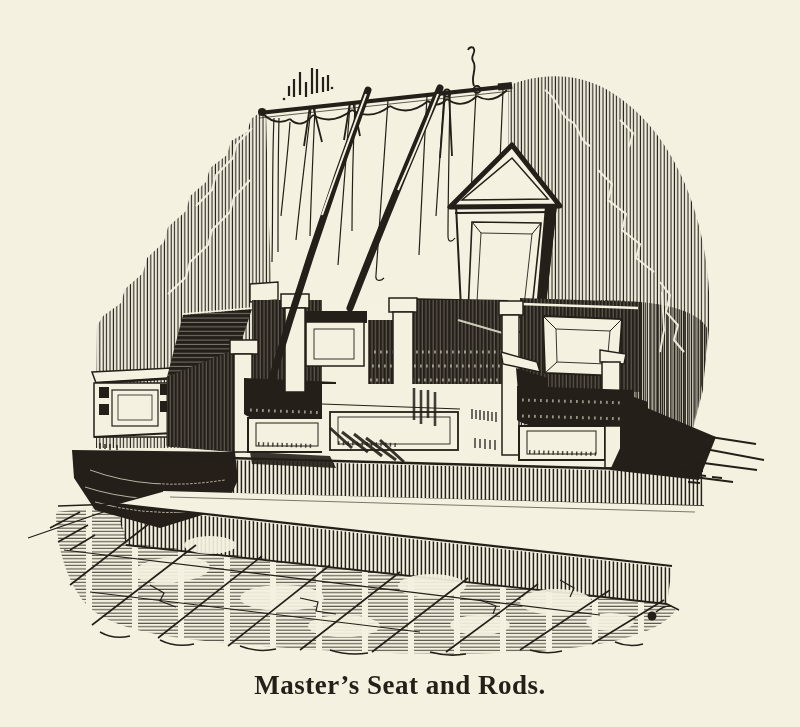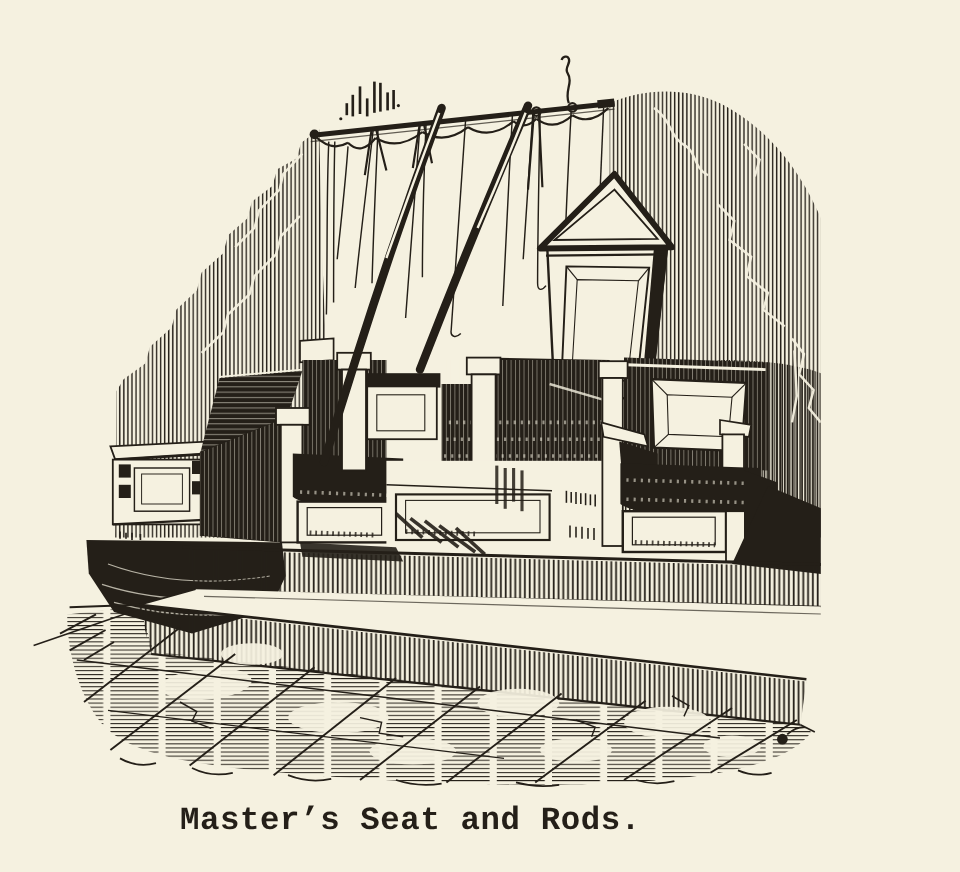--- a/index.html
+++ b/index.html
@@ -1,18 +1,18 @@
 <!DOCTYPE html>
 <html style="--paper: #f5f1e0; --ink: #241f18;"><head>
 <meta charset="utf-8">
 <style>
   :root { --paper:#f5f1e0; --ink:#241f18; }
   html,body{margin:0;padding:0;background:var(--paper);}
-  .page{position:relative;width:684px;height:727px;background:var(--paper);overflow:hidden;
-        font-family:Liberation Mono, monospace;}
+  .page{position:relative;width:800px;height:727px;background:var(--paper);overflow:hidden;
+        font-family:Liberation Serif, serif;}
   .engraving{position:absolute;left:0;top:0;}
   .sk{stroke:var(--ink);}
   .sp{stroke:var(--paper);}
   .fk{fill:var(--ink);}
   .fp{fill:var(--paper);}
   .nf{fill:none;}
   .caption{position:absolute;left:0;top:670px;width:100%;text-align:center;
            font-weight:bold;font-size:27px;letter-spacing:.5px;color:var(--ink);}
 </style>
 </head>

